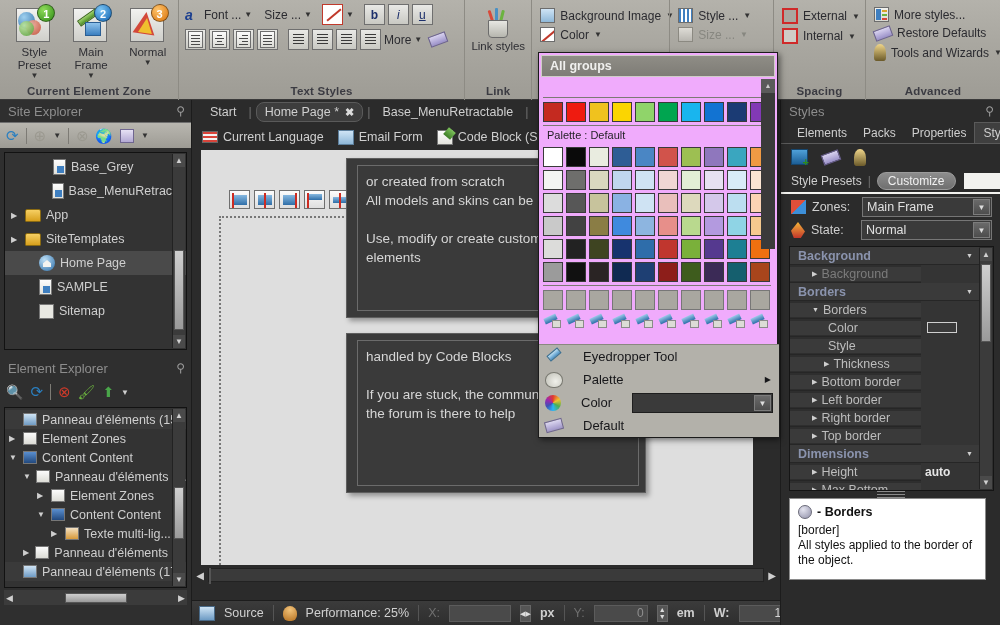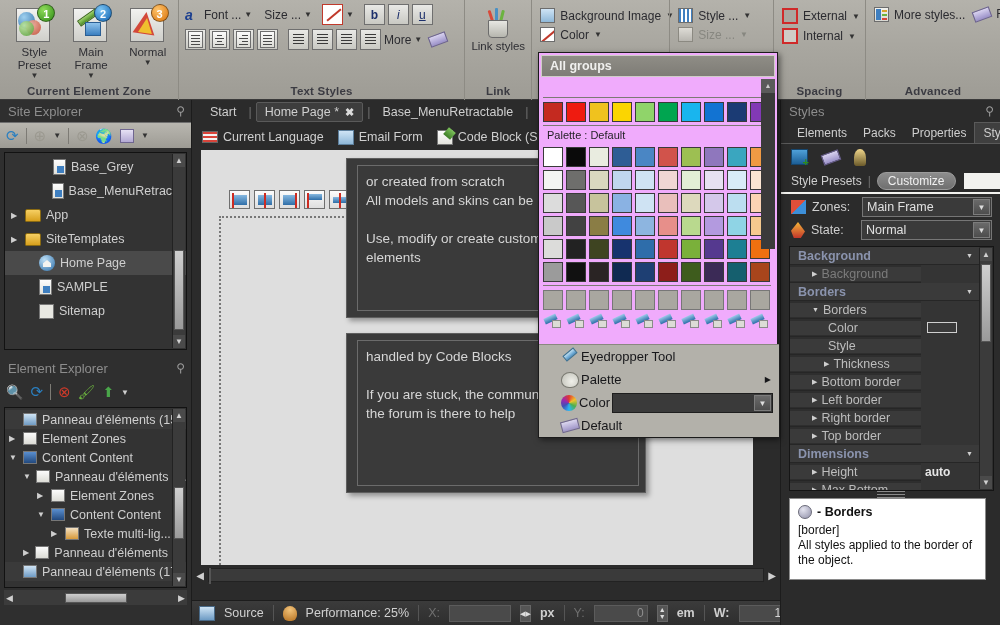--- a/index.html
+++ b/index.html
@@ -119,21 +119,21 @@
     text-align:center;line-height:13px;background:#4a4a4a;}
   .hscroll{height:15px;background:#3b3b3b;display:flex;align-items:center;
     justify-content:space-between;padding:0 2px;}
   .hscroll .hthumb{height:10px;background:linear-gradient(#cfcfcf,#9a9a9a);border:1px solid #555;}
 
   
   .center{position:absolute;left:192px;top:100px;width:588px;height:525px;background:#2b2b2b;}
   .tabbar{height:24px;display:flex;align-items:center;gap:0;padding-left:10px;
     background:#2b2b2b;color:#cfcfcf;font-size:12.5px;}
   .tabbar .tab{padding:2px 8px;cursor:default;}
-  .tabbar .tab.active{background:#3d3d3d;border:1px solid #5a5a5a;border-radius:2px;
+  .tabbar .tab.active{background:#3d3d3d;border:1px solid #5a5a5a;border-radius:8px;
     display:flex;align-items:center;gap:6px;}
   .tabbar .vr{color:#6e6e6e;padding:0 4px;}
   .closex{font-size:11px;font-weight:bold;color:#dcdcdc;}
 
   .elembar{height:26px;display:flex;align-items:center;gap:14px;padding-left:10px;
     color:#cfcfcf;font-size:12.5px;background:#2b2b2b;}
   .elembar .it{display:flex;align-items:center;gap:5px;cursor:default;white-space:nowrap;}
   .flagico{width:16px;height:12px;background:
      repeating-linear-gradient(#d9443a 0 2px,#f2f2f2 2px 4px);border:1px solid #666;}
   .emailico{width:16px;height:15px;background:linear-gradient(#cfe4f5,#8fb8d8);border:1px solid #5d7f9c;}
@@ -253,21 +253,21 @@
   .penrow{display:flex;gap:3px;padding:0 4px;}
   .penico{width:20px;height:16px;position:relative;}
   .penico::before{content:"";position:absolute;left:1px;top:3px;width:13px;height:6px;
     background:linear-gradient(#9cc8ea,#2d6fa8);transform:rotate(-25deg);}
   .penico::after{content:"";position:absolute;right:2px;bottom:1px;width:7px;height:6px;
     background:#dcdcd6;border:1px solid #8a8a8a;}
   .popscroll{position:absolute;right:2px;top:26px;width:14px;height:170px;background:#3a3a3a;}
   .popscroll .a{height:14px;color:#ccc;font-size:7px;text-align:center;line-height:14px;background:#5a5a5a;}
 
   .menu{position:absolute;left:0;bottom:0;width:240px;background:#b3b1aa;border-top:1px solid #8a8880;}
-  .mi{height:23px;display:flex;align-items:center;gap:2px;padding-left:22px;
+  .mi{height:23px;display:flex;align-items:center;gap:20px;padding-left:6px;
     color:#17171a;font-size:13px;position:relative;}
   .mi .sub{position:absolute;right:8px;font-size:8px;}
   .eyed{width:18px;height:16px;position:relative;}
   .eyed::before{content:"";position:absolute;left:2px;top:2px;width:12px;height:5px;
     background:linear-gradient(#bfe1f5,#4a90c4);transform:rotate(-40deg);border:1px solid #3b7194;}
   .paletteico{width:18px;height:16px;border-radius:50% 50% 45% 45%;
     background:radial-gradient(circle at 60% 60%,#f0f0ea,#bdbdb4);border:1px solid #7a7a72;}
   .wheel{width:16px;height:16px;border-radius:50%;
     background:conic-gradient(#e03a2f,#f0c32e,#4caf50,#29b6f6,#3f51b5,#9c27b0,#e03a2f);}
   .defico{width:18px;height:11px;background:linear-gradient(#dcd7f0,#9f95c8);
@@ -453,21 +453,21 @@
         <div class="leftlbl">
           <span class="swred" style="background:#cfcdc7"></span>
           <span>Internal</span>
           <span class="caret">▼</span>
         </div>
       </div>
       <div class="gtitle">Spacing</div>
     </div>
 
     <div class="rgroup" style="width:135px">
-      <div class="gbody" style="padding-top:3px">
+      <div class="gbody" style="flex-direction:column;padding-top:3px">
         <div class="leftlbl">
           <span class="sw16" style="background:linear-gradient(#f2f2ee,#d8d8d2);position:relative">
             <span style="position:absolute;left:1px;top:1px;width:5px;height:11px;background:#3f7fc0"></span>
             <span style="position:absolute;left:7px;top:2px;right:1px;height:2px;background:#d8a32b"></span>
             <span style="position:absolute;left:7px;top:6px;right:1px;height:2px;background:#6cb33f"></span>
             <span style="position:absolute;left:7px;top:10px;right:1px;height:2px;background:#d8453a"></span>
           </span>
           <span>More styles...</span>
         </div>
         <div class="leftlbl">

